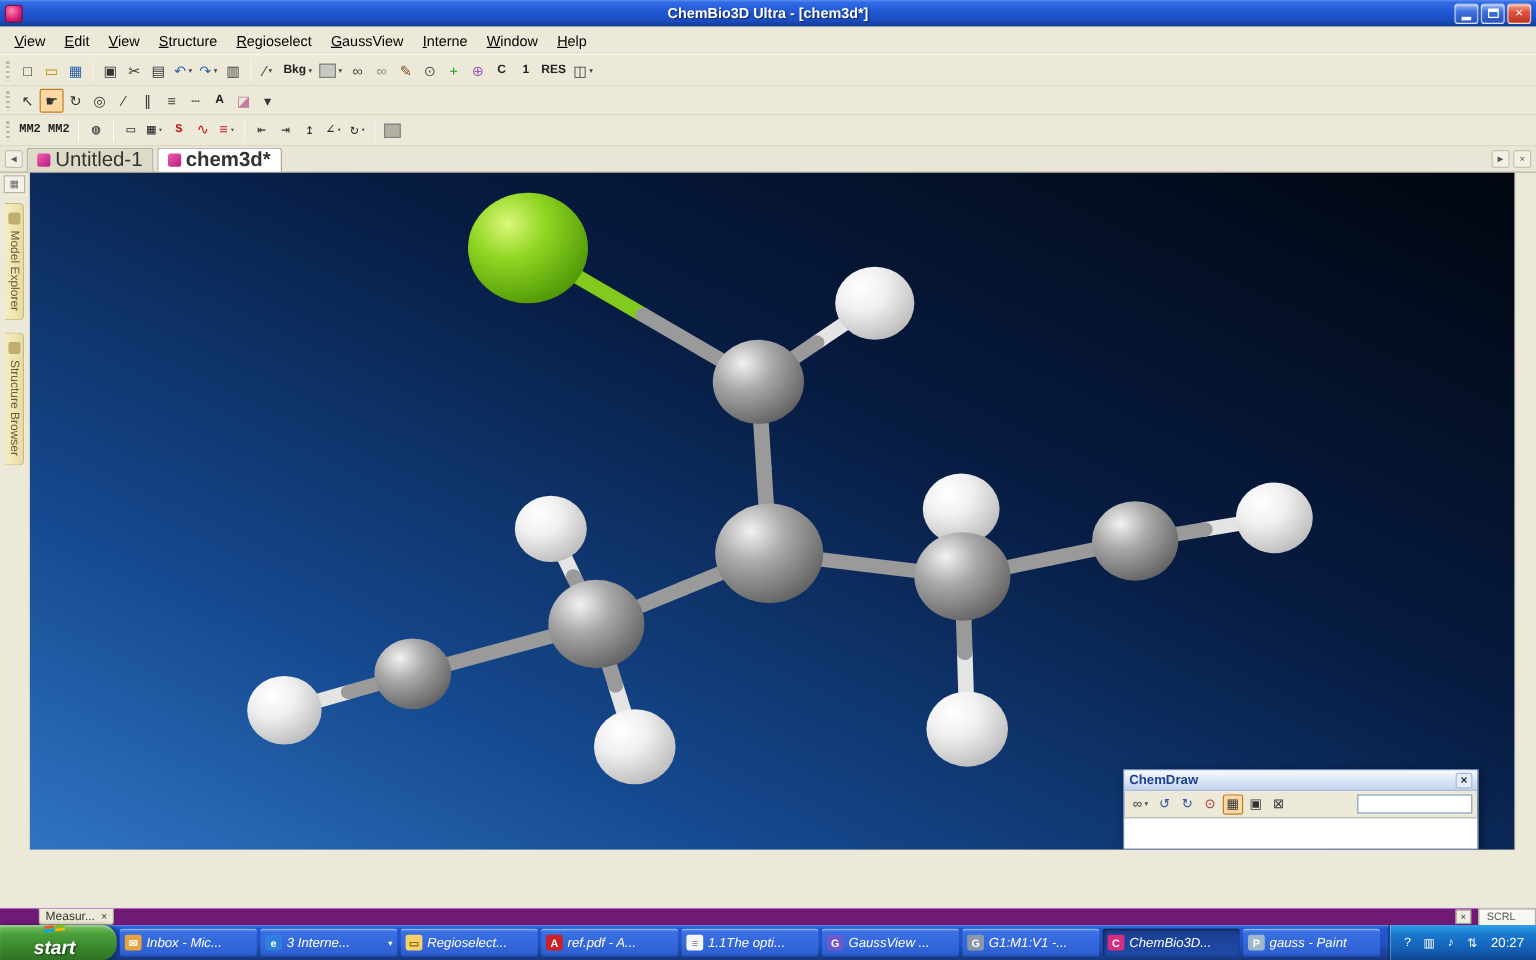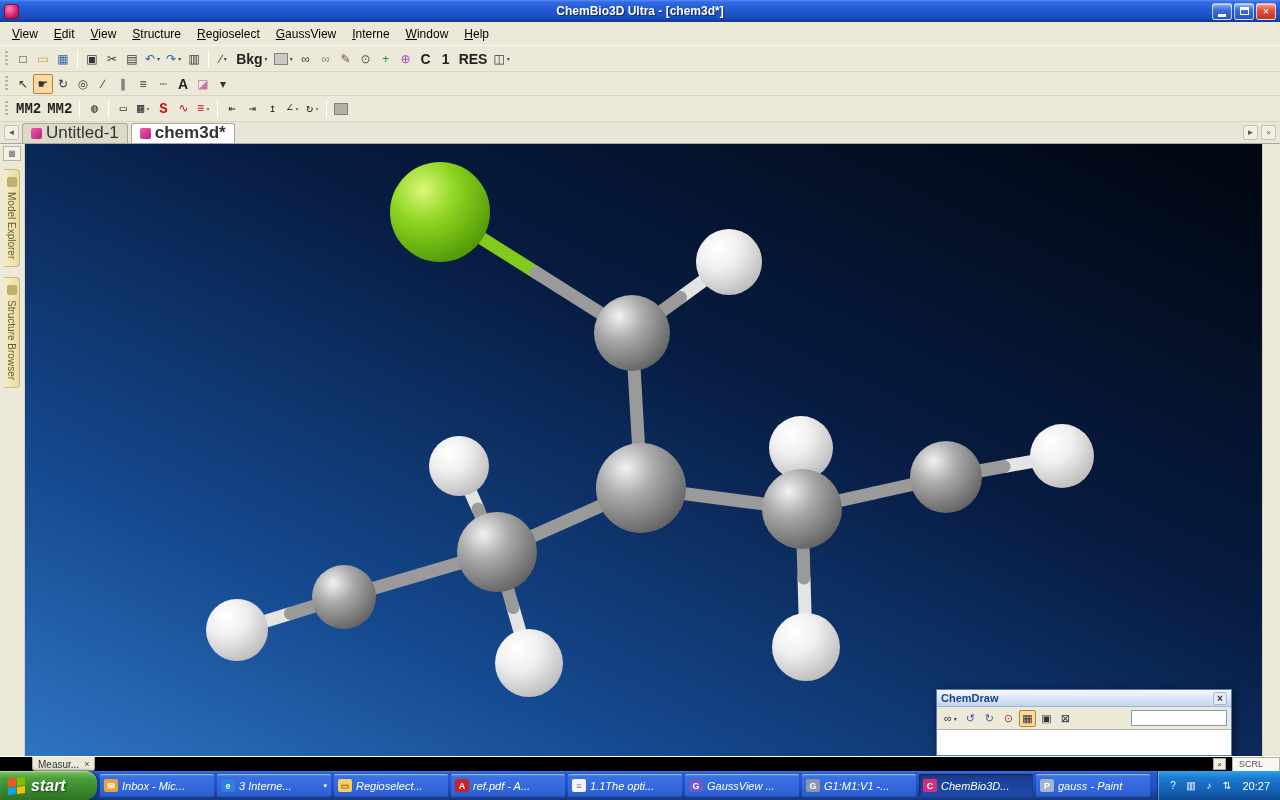--- a/index.html
+++ b/index.html
@@ -30,21 +30,21 @@
   .menu-item::first-letter { text-decoration:underline; }
 
   .toolbar { display:flex; align-items:center; padding:1px 2px; background:#ECE9D8;
     border-bottom:1px solid #D8D5C4; }
   #tb1 { height:26px; } #tb2 { height:24px; } #tb3 { height:26px;font-family:Liberation Mono, monospace; }
   .grip { width:3px; height:16px; margin:0 5px 0 3px; flex:none;
     background:repeating-linear-gradient(180deg,#B9B5A6 0 2px, transparent 2px 4px); }
   .tbtn { height:20px; min-width:20px; padding:0 2px; display:flex; align-items:center; justify-content:center;
     gap:1px; border:1px solid transparent; border-radius:2px; font-size:12px; color:#333; flex:none; }
   .tbtn.sel { background:#FCD9A2; border-color:#BB7F28; }
-  .tbtn .tlabel { font-size:14px; font-weight:bold; color:#222; }
+  .tbtn .tlabel { font-size:10px; font-weight:bold; color:#222; }
   .tbtn .glyph { line-height:1; }
   .dd { font-size:6px; color:#444; margin-left:1px; }
   .tsep { width:1px; height:18px; background:#C6C3B3; border-right:1px solid #fff; margin:0 4px; flex:none; }
   .swatch { width:14px; height:12px; border:1px solid #808080; }
 
   
   .tabstrip { height:22px; background:#E9E6D8; display:flex; align-items:flex-end; padding:1px 4px 0; gap:3px;
     border-bottom:1px solid #ACA899; }
   .nav-arrow { width:15px; height:15px; font-size:8px; color:#555; display:flex; align-items:center;
     justify-content:center; border:1px solid #C6C3B3; background:#F2F0E4; border-radius:2px; margin-bottom:3px; }
@@ -77,39 +77,39 @@
   .cd-title { height:17px; background:linear-gradient(180deg,#F7FAFE,#C3D4EE); display:flex; align-items:center;
     padding:0 4px; font-size:11px; font-weight:bold; color:#1F3F8F; border-bottom:1px solid #9FB6DC; }
   .cd-close { margin-left:auto; width:14px; height:13px; display:flex; align-items:center; justify-content:center;
     font-size:10px; color:#333; border:1px solid #A8B8D8; background:#E4EBF6; border-radius:2px; }
   .cd-toolbar { height:22px; display:flex; align-items:center; gap:2px; padding:0 4px; }
   .cd-toolbar .tbtn { height:17px; min-width:17px; font-size:11px; }
   .cd-field { margin-left:auto; width:96px; height:16px; background:#fff; border:1px solid #7F9DB9; font-size:10px; }
   .cd-body { height:26px; background:#fff; border-top:1px solid #B8B4A4; }
 
   
-  .bottombar { height:15px; background:#000000; border-top:1px solid #fff; display:flex; align-items:center;
-    padding-left:32px; }
+  .bottombar { height:15px; background:#701a75; border-top:1px solid #fff; display:flex; align-items:center;
+    padding-left:32px;margin-top:48px; }
   .measuretab { display:flex; align-items:center; gap:5px; padding:0 5px; height:14px; font-size:10px; color:#333;
     border:1px solid #ACA899; border-top-color:#ECE9D8; border-radius:0 0 3px 3px; background:#ECE9D8; }
   .xsmall { font-size:9px; color:#444; }
   .statusbox { margin-left:auto; display:flex; align-items:center; gap:6px; height:15px; }
   .dockclose { width:13px; height:12px; border:1px solid #ACA899; background:#F0EEE2; font-size:8px;
     display:flex; align-items:center; justify-content:center; color:#333; }
   .scrl { width:48px; height:15px; background:#F8F7F2; border:1px solid #B5B2A4; font-size:9px; color:#555;
     display:flex; align-items:center; padding-left:6px; }
 
   
   .taskbar { height:29px; display:flex;
     background:linear-gradient(180deg,#3C77E8 0%,#2557CE 9%,#2150C2 55%,#16387E 100%); }
   .startbtn { width:97px; height:100%; border-radius:0 12px 12px 0; display:flex; align-items:center; gap:6px;
     padding:0 14px 0 8px; color:#fff; font-weight:bold; font-style:italic; font-size:16px;
     text-shadow:1px 1px 2px rgba(0,0,0,.55);
     background:linear-gradient(180deg,#7FC464 0%,#4BA13C 25%,#3B8A2E 60%,#2E7324 100%);
-    box-shadow:2px 0 4px rgba(0,0,0,.45), inset 0 1px 1px rgba(255,255,255,.4); }
+    box-shadow:2px 0 4px rgba(0,0,0,.45), inset 0 1px 1px rgba(255,255,255,.4);flex-direction:column; }
   .flag { width:17px; height:16px; display:grid; grid-template:1fr 1fr / 1fr 1fr; gap:1px; transform:skewY(-6deg); }
   .flag i:nth-child(1){background:#F35325;} .flag i:nth-child(2){background:#81BC06;}
   .flag i:nth-child(3){background:#05A6F0;} .flag i:nth-child(4){background:#FFBA08;}
   .tasks { flex:1; display:flex; gap:3px; padding:3px 3px; min-width:0; }
   .taskbtn { flex:1; max-width:114px; min-width:0; border-radius:2px; display:flex; align-items:center; gap:4px;
     padding:0 4px; color:#fff; font-size:11px;
     background:linear-gradient(180deg,#5E97F5 0%,#3A70E4 12%,#2F62D4 85%,#2553BC 100%);
     box-shadow:inset 0 1px 0 rgba(255,255,255,.35); }
   .taskbtn.active { background:linear-gradient(180deg,#1B3F90,#1E4AAA);
     box-shadow:inset 1px 1px 3px rgba(0,0,0,.55); }

